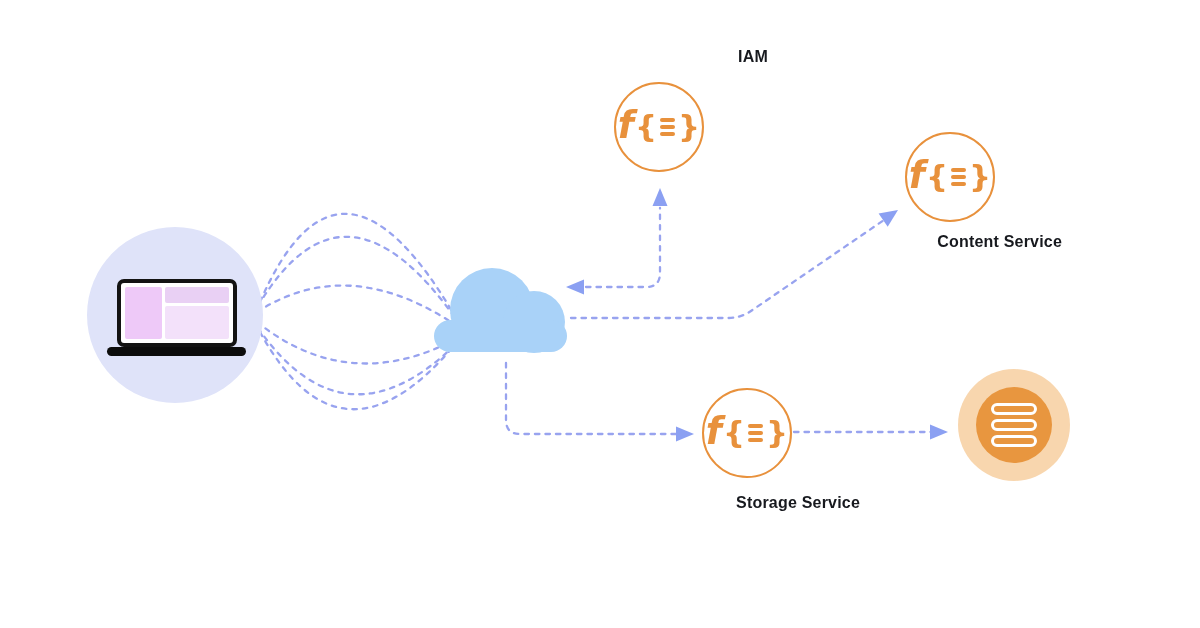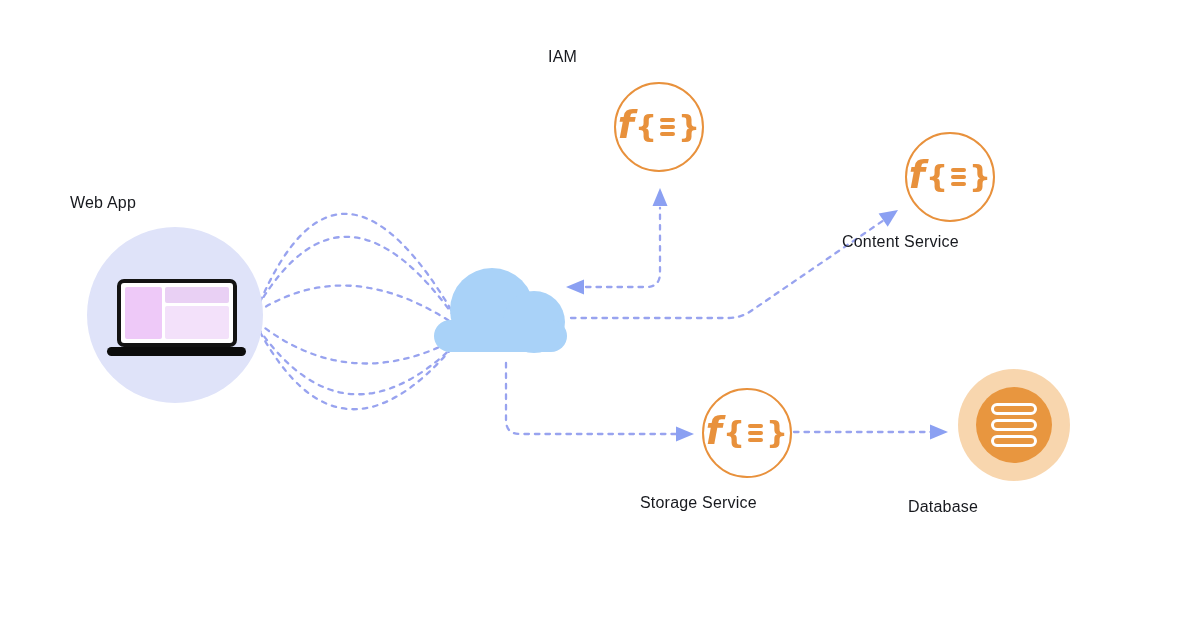--- a/index.html
+++ b/index.html
@@ -31,23 +31,23 @@
     stroke-width:2.3;
     stroke-dasharray:4.5 6;
     stroke-linecap:round;
   }
   .ahead{fill:var(--head);stroke:none;}
   .cloud-part{fill:var(--cloud);}
 
   .node-label{
     position:absolute;
     width:220px;
-    text-align:left;
+    text-align:right;
     font-size:16px;
-    font-weight:400;
+    font-weight:700;
     letter-spacing:.2px;
     color:var(--ink);
   }
 
   
   .webapp-circle{
     position:absolute;left:87px;top:227px;
     width:176px;height:176px;border-radius:50%;
     background:var(--lavender);
   }
@@ -209,19 +209,17 @@
   </div>
 
   <div class="db-outer">
     <div class="db-inner">
       <i></i>
       <i></i>
       <i></i>
     </div>
   </div>
 
-  <div class="node-label lbl-webapp">Web App</div>
   <div class="node-label lbl-iam">IAM</div>
   <div class="node-label lbl-storage">Storage Service</div>
   <div class="node-label lbl-content">Content Service</div>
-  <div class="node-label lbl-database">Database</div>
 
 </div>
 
 </body></html>

